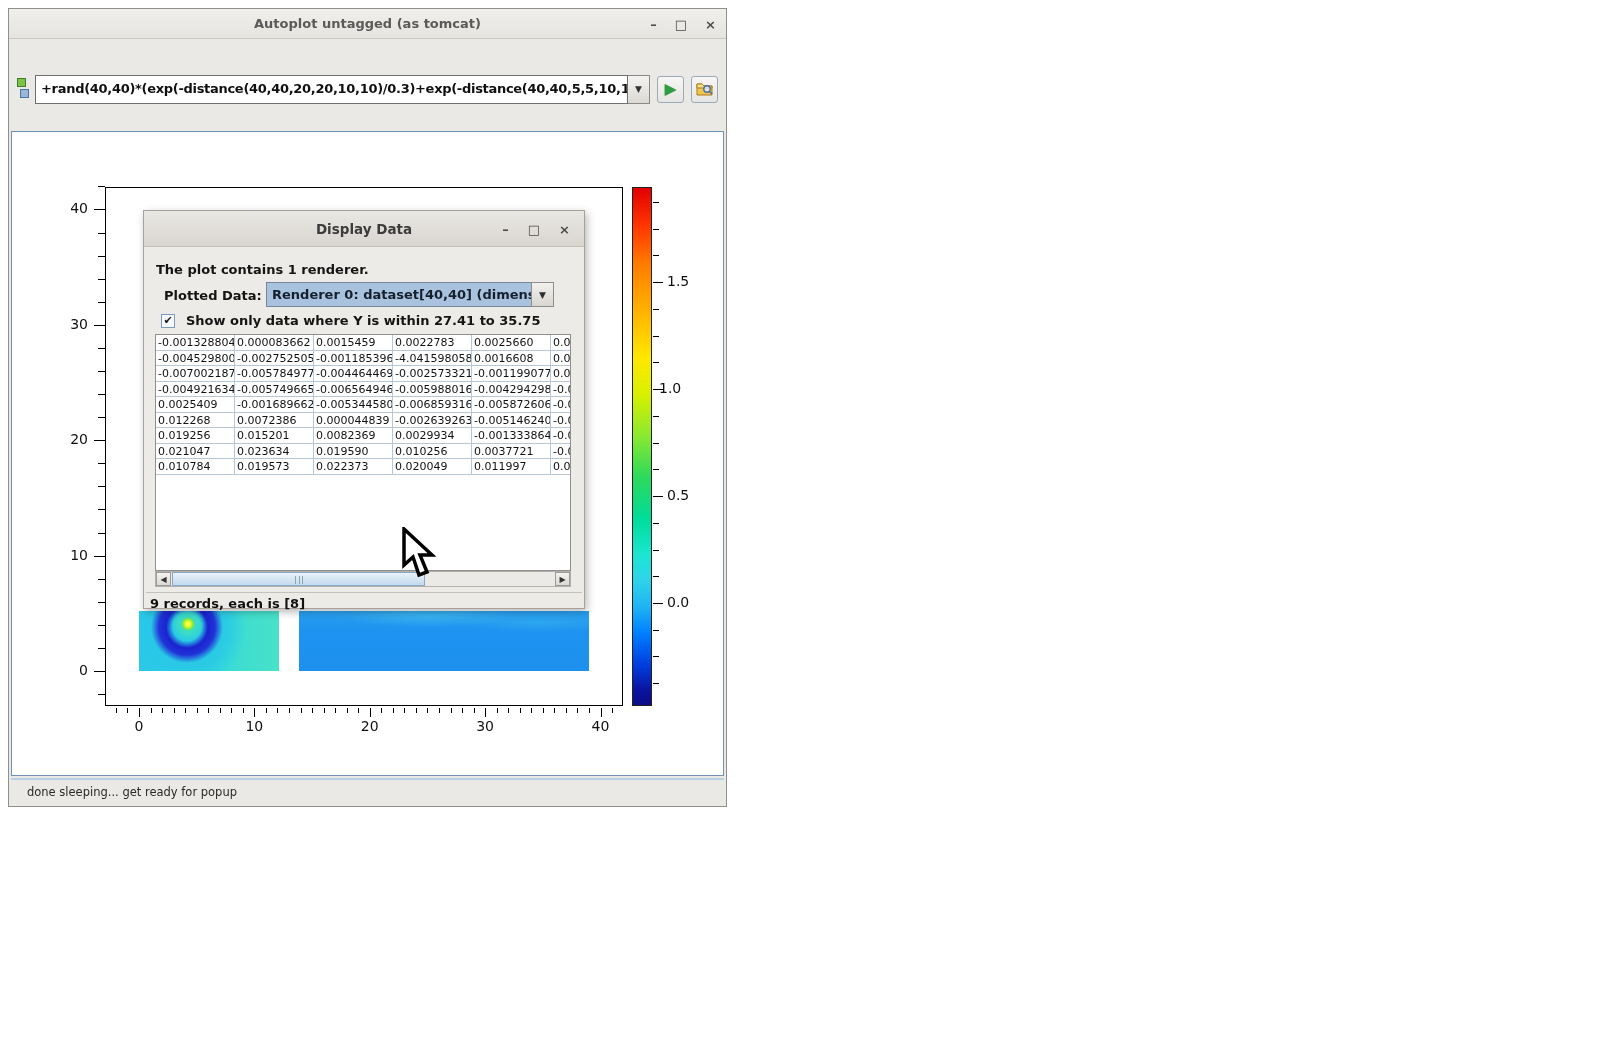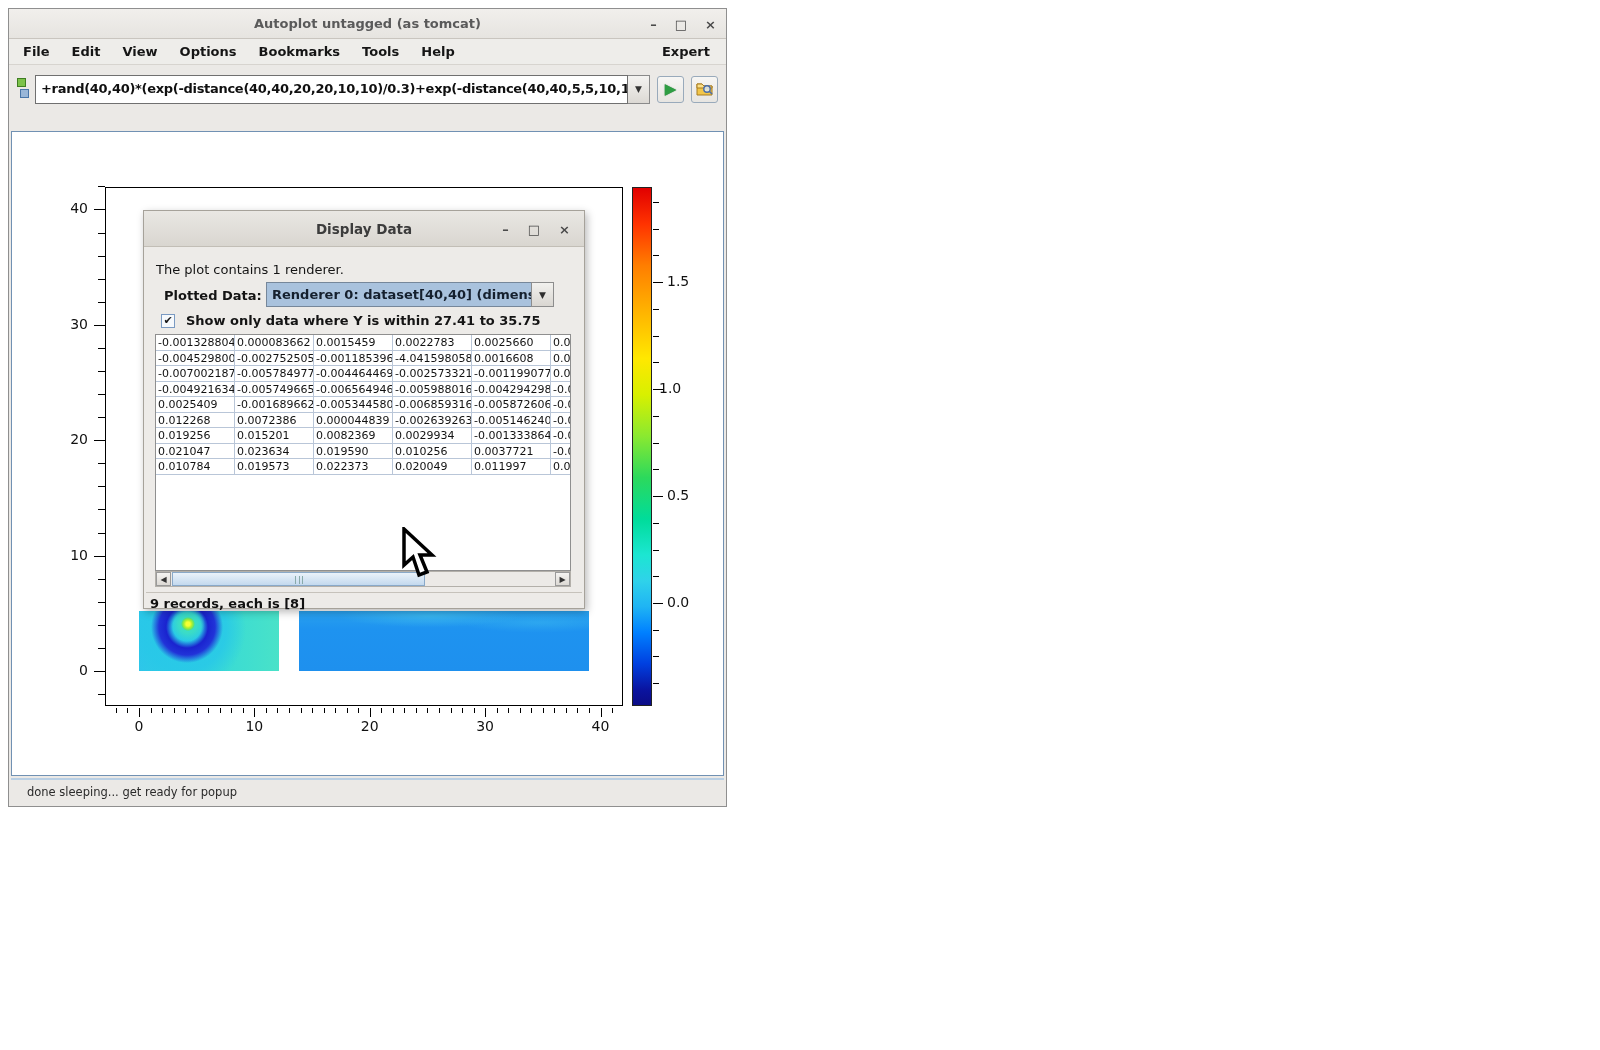--- a/index.html
+++ b/index.html
@@ -75,21 +75,21 @@
       linear-gradient(180deg, #29a1ee 0%, #1e93f0 30%, #1e90ee 100%); }
 
   
   .dialog { position:absolute; left:143px; top:210px; width:442px; height:399px;
     background:#edebe8; border:1px solid #a6a29a; box-shadow:2px 3px 8px rgba(0,0,0,.28); }
   .dlg-titlebar { position:absolute; left:0; right:0; top:0; height:36px;
     background:linear-gradient(#e9e7e3,#d9d6d0); border-bottom:1px solid #c2beb6;
     display:flex; align-items:center; justify-content:center; }
   .dlg-title { font-size:13.5px; font-weight:600; color:#3c3c3c; }
   .dlg-controls { position:absolute; right:14px; top:0; height:36px; display:flex; gap:19px; align-items:center; }
-  .dlg-msg { position:absolute; left:12px; top:51px; font-size:13px; font-weight:400; color:#141414; }
+  .dlg-msg { position:absolute; left:12px; top:51px; font-size:13px; font-weight:700; color:#141414; }
   .dlg-plotted-label { position:absolute; left:20px; top:77px; font-size:13px; font-weight:700; color:#141414; }
   .combo { position:absolute; left:122px; top:71px; width:288px; height:25px; display:flex; }
   .combo-value { flex:1; background:#a9c2dd; border:1px solid #76879a; border-right:none;
     font-size:13px; font-weight:700; color:#15202e; padding:4px 4px 0 5px; white-space:nowrap; overflow:hidden; }
   .combo-arrow { width:23px; background:linear-gradient(#f2f1ee,#d9d6d1); border:1px solid #8d8d8d;
     display:flex; align-items:center; justify-content:center; font-size:9px; color:#2e2e2e; }
   .checkbox { position:absolute; left:17px; top:103px; width:14px; height:14px; background:#f6f9fc;
     border:1px solid #7a9ac2; font-size:11px; font-weight:700; color:#1a1a1a; line-height:12px; text-align:center; }
   .check-label { position:absolute; left:42px; top:102px; font-size:13px; font-weight:700; color:#141414; }
 
@@ -127,32 +127,20 @@
 
   <div class="titlebar">
     <span class="title">Autoplot untagged (as tomcat)</span>
     <span class="win-controls">
       <span class="win-btn">–</span>
       <span class="win-btn">□</span>
       <span class="win-btn">×</span>
     </span>
   </div>
 
-  <div class="menubar">
-    <span style="display:flex;">
-        <span class="menu-item">File</span>
-        <span class="menu-item">Edit</span>
-        <span class="menu-item">View</span>
-        <span class="menu-item">Options</span>
-        <span class="menu-item">Bookmarks</span>
-        <span class="menu-item">Tools</span>
-        <span class="menu-item">Help</span>
-      </span>
-    <span class="menu-right">Expert</span>
-  </div>
 
   <div class="toolbar">
     <span class="ds-type-icon">
       <span class="ds-sq-green"></span>
       <span class="ds-sq-blue"></span>
     </span>
     <div class="uri-field">+rand(40,40)*(exp(-distance(40,40,20,20,10,10)/0.3)+exp(-distance(40,40,5,5,10,10)/0.2))</div>
     <div class="uri-drop">
         <span>▼</span>
       </div>

